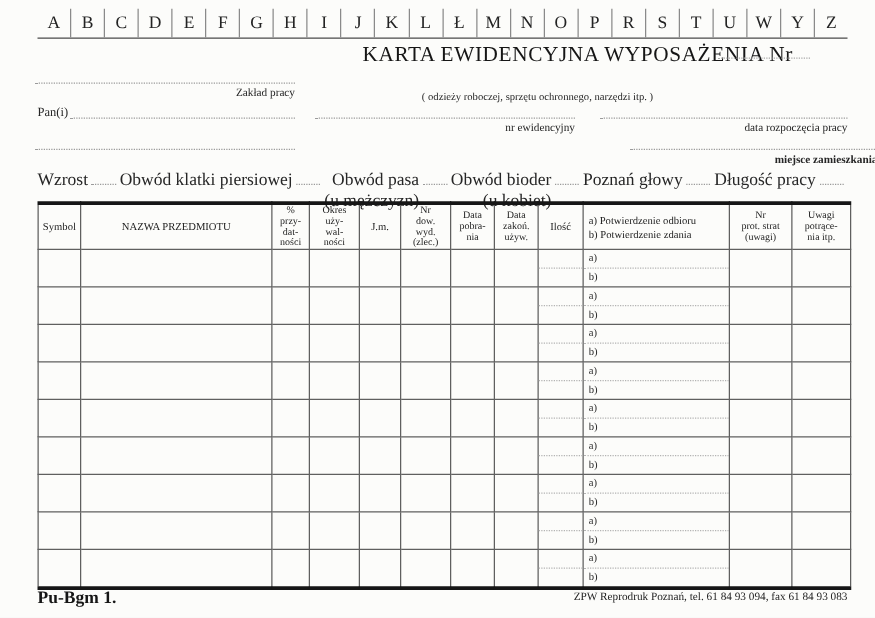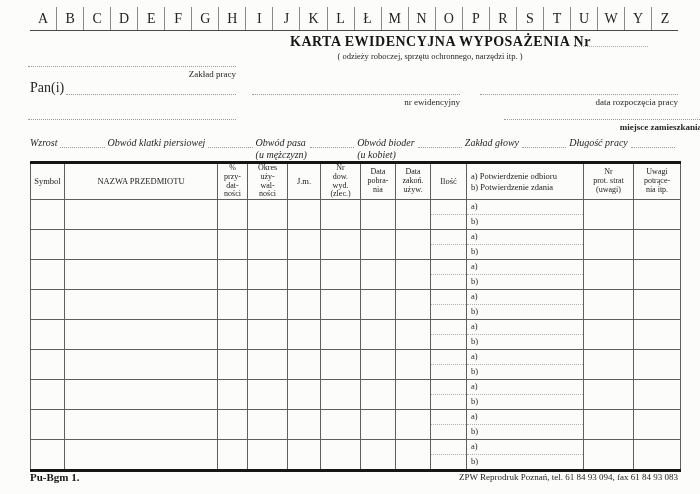--- a/index.html
+++ b/index.html
@@ -18,52 +18,52 @@
     display:flex;border-bottom:1.5px solid #4a4a4a;
   }
   .alpha .letter{
     flex:1;text-align:center;font-size:14px;line-height:23px;color:#232323;
   }
   .alpha .letter + .letter{border-left:1px solid #8a8a8a;}
 
   
   .titleblock{position:absolute;left:290px;top:34px;width:280px;text-align:center;}
   .title{
-    font-size:14px;font-weight:bold;letter-spacing:.5px;white-space:nowrap;color:#161616;
+    font-size:17px;font-weight:normal;letter-spacing:.5px;white-space:nowrap;color:#161616;
   }
   .title-dots{
     position:absolute;left:284px;top:12px;width:74px;height:0;
     border-bottom:1px dotted #a8a8a8;display:block;
   }
-  .subtitle{font-size:8.5px;margin-top:1px;white-space:nowrap;color:#262626;}
+  .subtitle{font-size:8.5px;margin-top:18px;white-space:nowrap;color:#262626;}
 
   
   .field{position:absolute;}
   .field .line{height:0;border-bottom:1px dotted #9a9a9a;}
   .field .flabel{
     font-size:9px;text-align:right;margin-top:2px;color:#262626;white-space:nowrap;
   }
   .f-zaklad{left:28px;top:66px;width:208px;}
   .f-pan{left:30px;top:84px;width:206px;height:12px;display:flex;align-items:flex-end;}
-  .f-pan .plabel{font-size:14px;white-space:nowrap;color:#262626;}
+  .f-pan .plabel{font-size:10px;white-space:nowrap;color:#262626;}
   .f-pan .dots{flex:1;height:0;border-bottom:1px dotted #9a9a9a;margin:0 0 1px 2px;}
   .f-nrew{left:252px;top:94px;width:208px;}
   .f-datar{left:480px;top:94px;width:198px;}
   .f-blank2{left:28px;top:119px;width:208px;}
   .f-char{left:252px;top:119px;width:208px;}
   .f-miejsce{left:504px;top:119px;width:198px;font-weight:bold;}
 
   
   .meas{
     position:absolute;left:30px;top:137px;width:648px;
     display:flex;align-items:flex-start;
   }
   .meas .mlabel{
-    font-size:10px;line-height:1.2;text-align:left;color:#262626;
-    white-space:pre-line;flex:0 0 auto;font-style:italic;
+    font-size:14px;line-height:1.2;text-align:right;color:#262626;
+    white-space:pre-line;flex:0 0 auto;
   }
   .meas .dots{
     flex:1 1 0;height:10px;border-bottom:1px dotted #9a9a9a;margin:0 3px;
   }
 
   
   .formtable{
     position:absolute;left:30px;top:161px;width:648px;
     border-collapse:collapse;table-layout:fixed;
     border-left:1px solid #4a4a4a;border-right:1px solid #4a4a4a;
@@ -82,21 +82,21 @@
   .formtable td{background:transparent;}
   .ab{display:flex;flex-direction:column;height:29px;}
   .ab .h{height:50%;box-sizing:border-box;}
   .ab .ha{border-bottom:1px dotted #b3b3b3;}
   .ab .lab{
     font-size:8.5px;line-height:13px;padding-left:4px;color:#2a2a2a;
   }
 
   
   .footer-left{
-    position:absolute;left:30px;top:471px;font-size:11px;font-weight:bold;color:#161616;
+    position:absolute;left:30px;top:471px;font-size:14px;font-weight:bold;color:#161616;
   }
   .footer-right{
     position:absolute;right:22px;top:472px;font-size:9px;color:#242424;white-space:nowrap;
   }
 </style>
 </head>
 <body>
 
 <div class="page">
 
@@ -197,21 +197,21 @@
       <i class="dots"></i>
 
       <span class="mlabel">Obwód pasa
 (u mężczyzn)</span>
       <i class="dots"></i>
 
       <span class="mlabel">Obwód bioder
 (u kobiet)</span>
       <i class="dots"></i>
 
-      <span class="mlabel">Zakład głowy</span>
+      <span class="mlabel">Poznań głowy</span>
       <i class="dots"></i>
 
       <span class="mlabel">Długość pracy</span>
       <i class="dots"></i>
 
   </div>
 
   <table class="formtable">
     <colgroup>
       <col style="width:34px">

